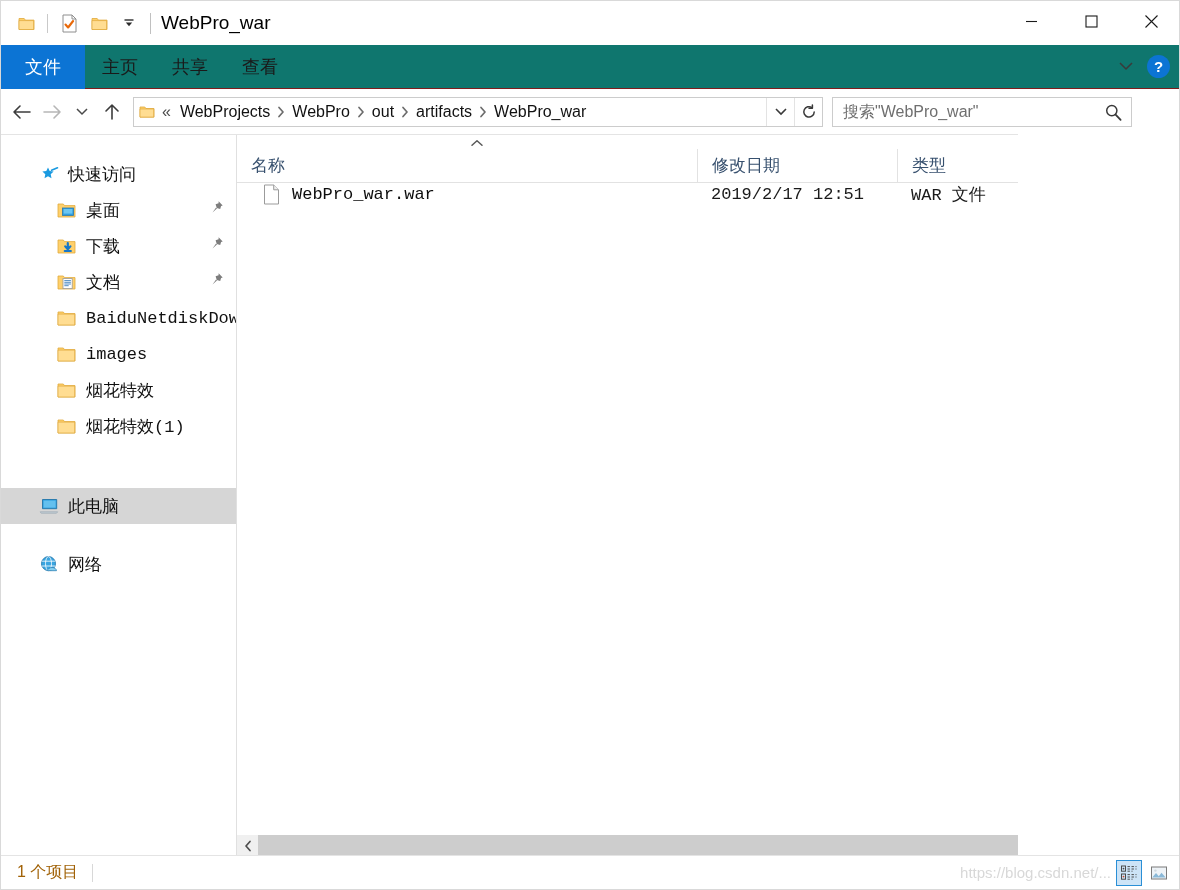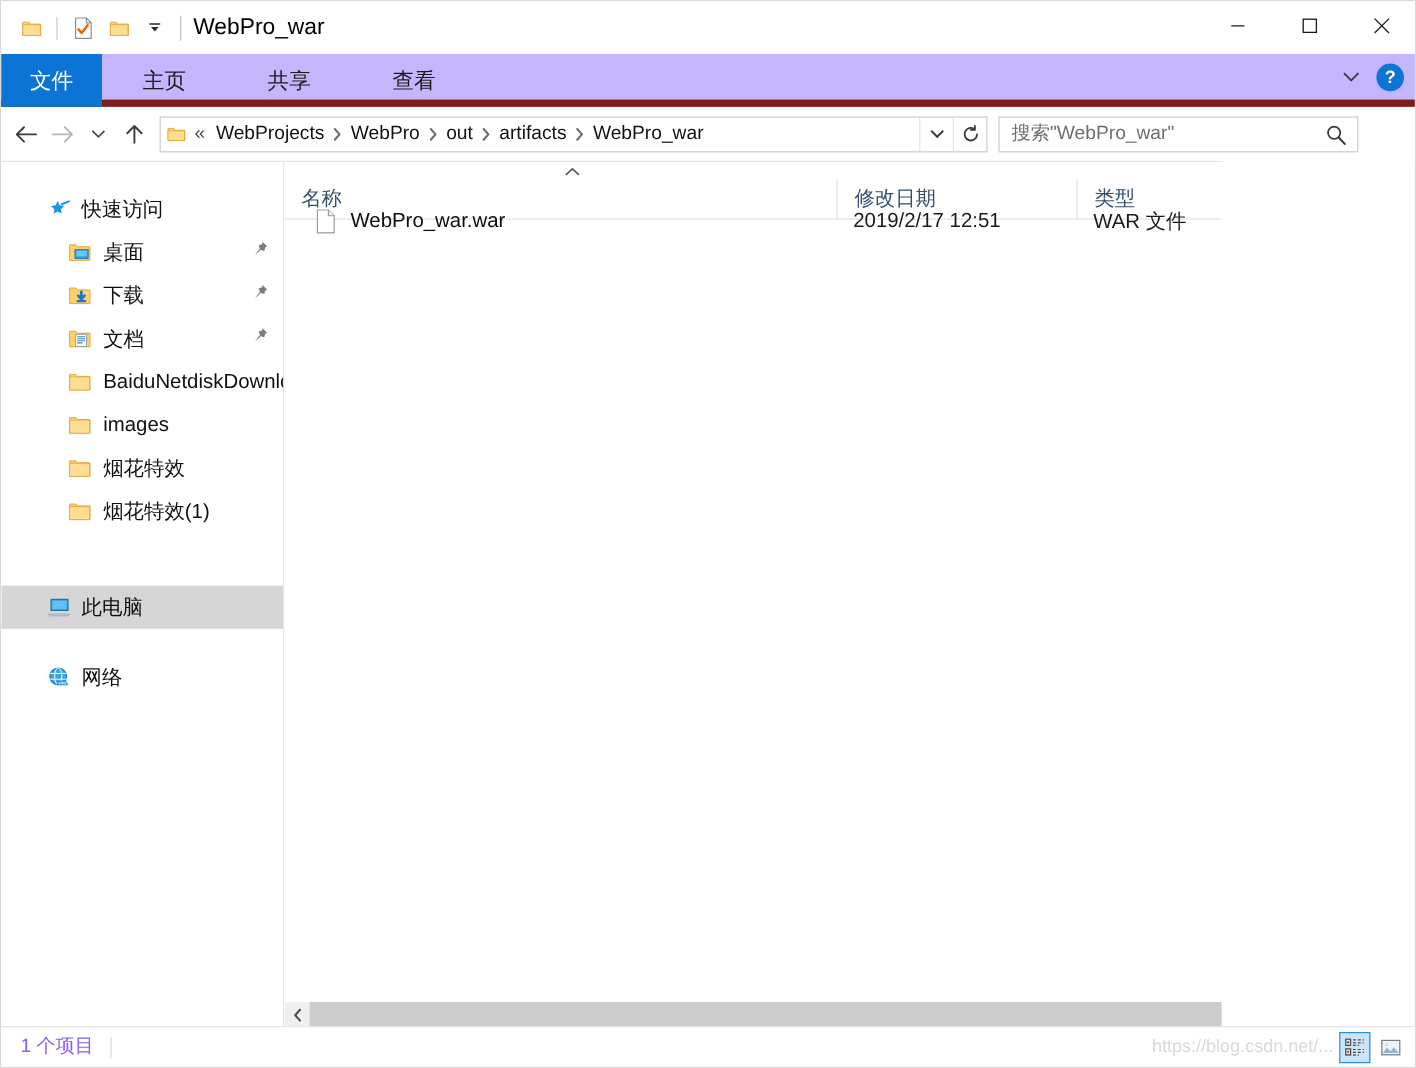--- a/index.html
+++ b/index.html
@@ -80,29 +80,29 @@
     width: 60px; height: 40px;
     display: flex; align-items: center; justify-content: center;
   }
 
   
   .ribbon {
     position: absolute;
     top: 44px; left: 0;
     width: 1180px;
     height: 44px;
-    background: #c4b5fd;
-    border-bottom: 6px solid #7f1d1d;
+    background: #0f766e;
+    border-bottom: 1px solid #7f1d1d;
     display: flex;
     align-items: stretch;
   }
 
   .tab {
     height: 44px;
-    padding: 0 34px;
+    padding: 0 17px;
     display: flex;
     align-items: center;
     font-size: 18px;
     color: #1a1a1a;
     white-space: nowrap;
   }
   .tab.file-tab {
     background: #0c74d4;
     color: #ffffff;
     padding: 0 24px;
@@ -227,20 +227,21 @@
   .search-input::placeholder { color: #6f6f6f; opacity: 1; }
 
   
   .body {
     position: absolute;
     top: 133px; left: 0;
     width: 1017px;
     height: 722px;
     display: flex;
     border-top: 1px solid #e4e4e4;
+    font-family: Liberation Mono, monospace;
   }
 
   
   .sidebar {
     width: 236px;
     height: 100%;
     background: #ffffff;
     border-right: 1px solid #e0e0e0;
     overflow: hidden;
     position: relative;
@@ -325,21 +326,21 @@
   }
   .col:first-child { border-left: none; }
 
   .col-name { width: 460px; }
   .col-date { width: 200px; }
   .col-type { width: 200px; }
   .col-size { width: 84px; }
 
   .rows {
     position: absolute;
-    top: 32px; left: 0;
+    top: 42px; left: 0;
     width: 944px;
   }
 
   .filerow {
     height: 34px;
     display: flex;
     align-items: center;
   }
 
   .cell {
@@ -400,21 +401,21 @@
     height: 34px;
     background: #ffffff;
     border-top: 1px solid #e4e4e4;
     display: flex;
     align-items: center;
     padding-left: 16px;
   }
 
   .status-text {
     font-size: 16px;
-    color: #8b5cf6;
+    color: #a16207;
     white-space: nowrap;
   }
   .status-sep {
     width: 1px;
     height: 18px;
     background: #d8d8d8;
     margin-left: 14px;
   }
 
   .viewbtns {

